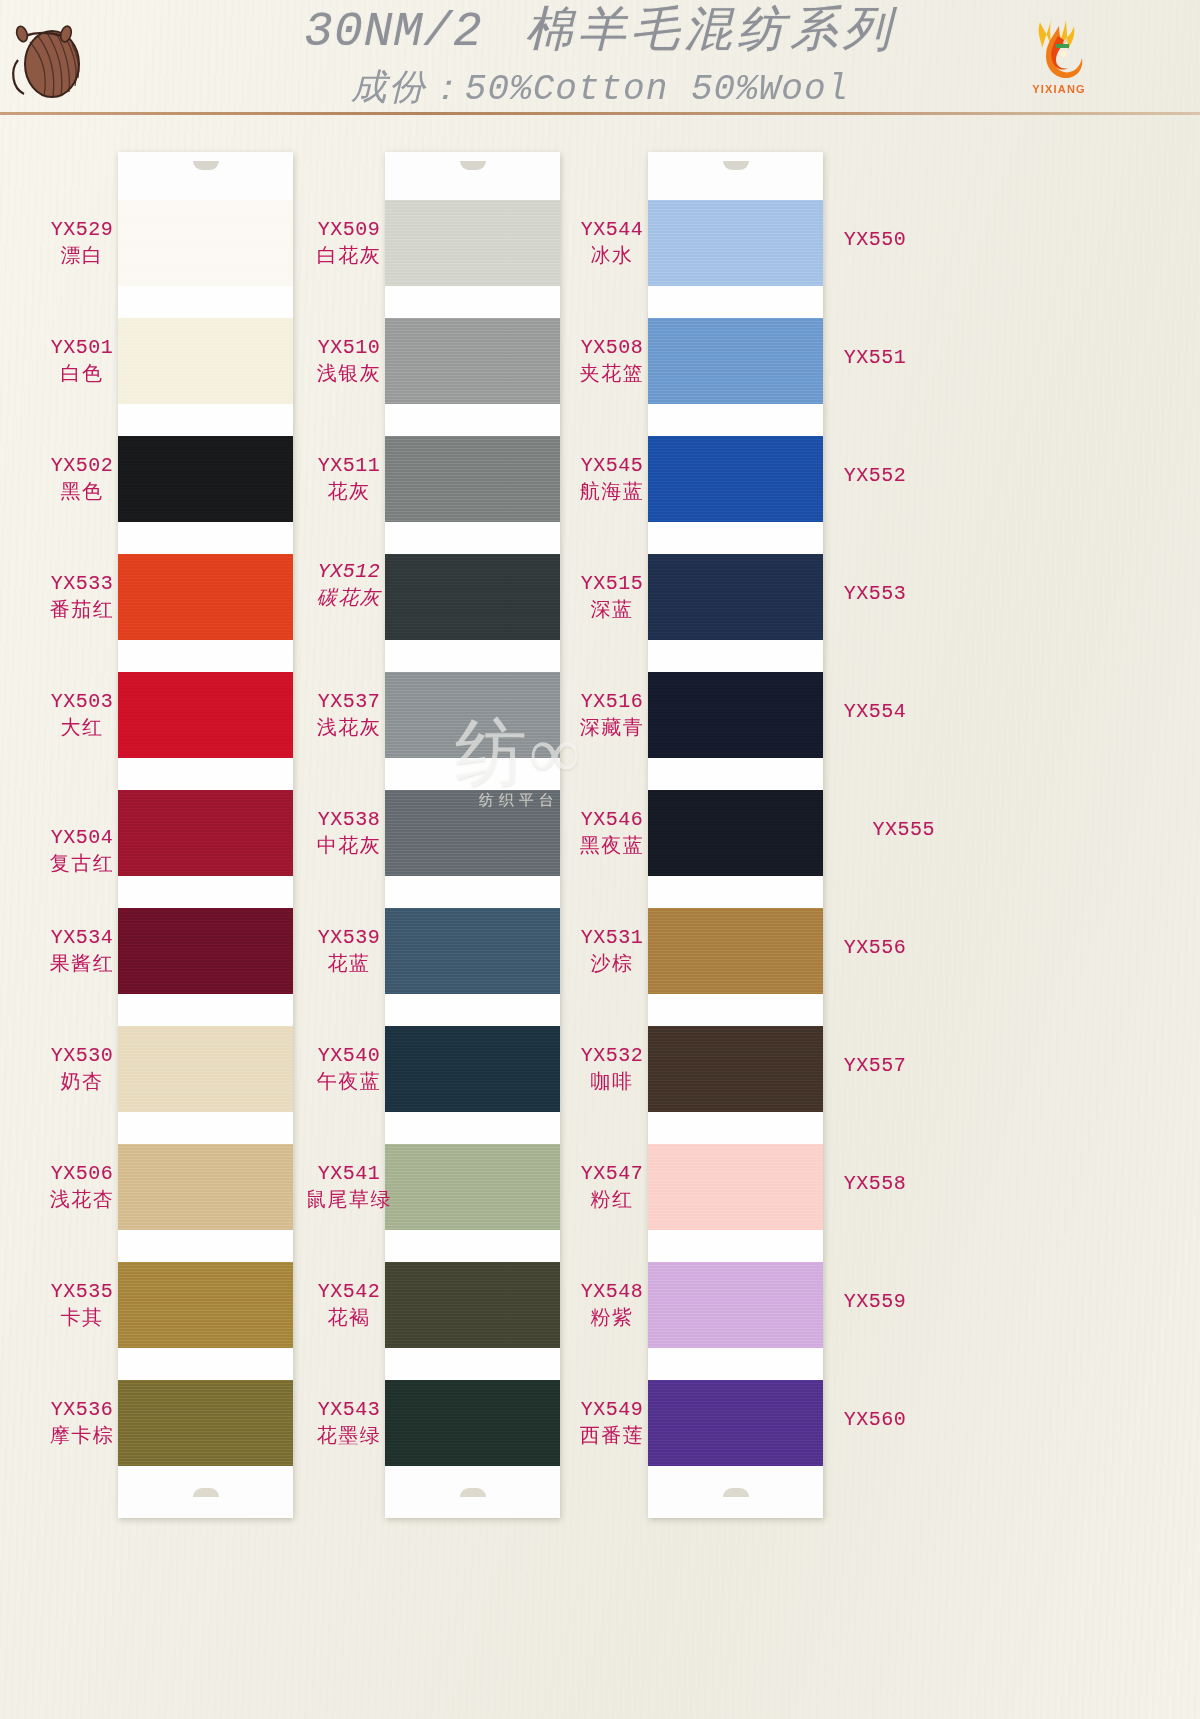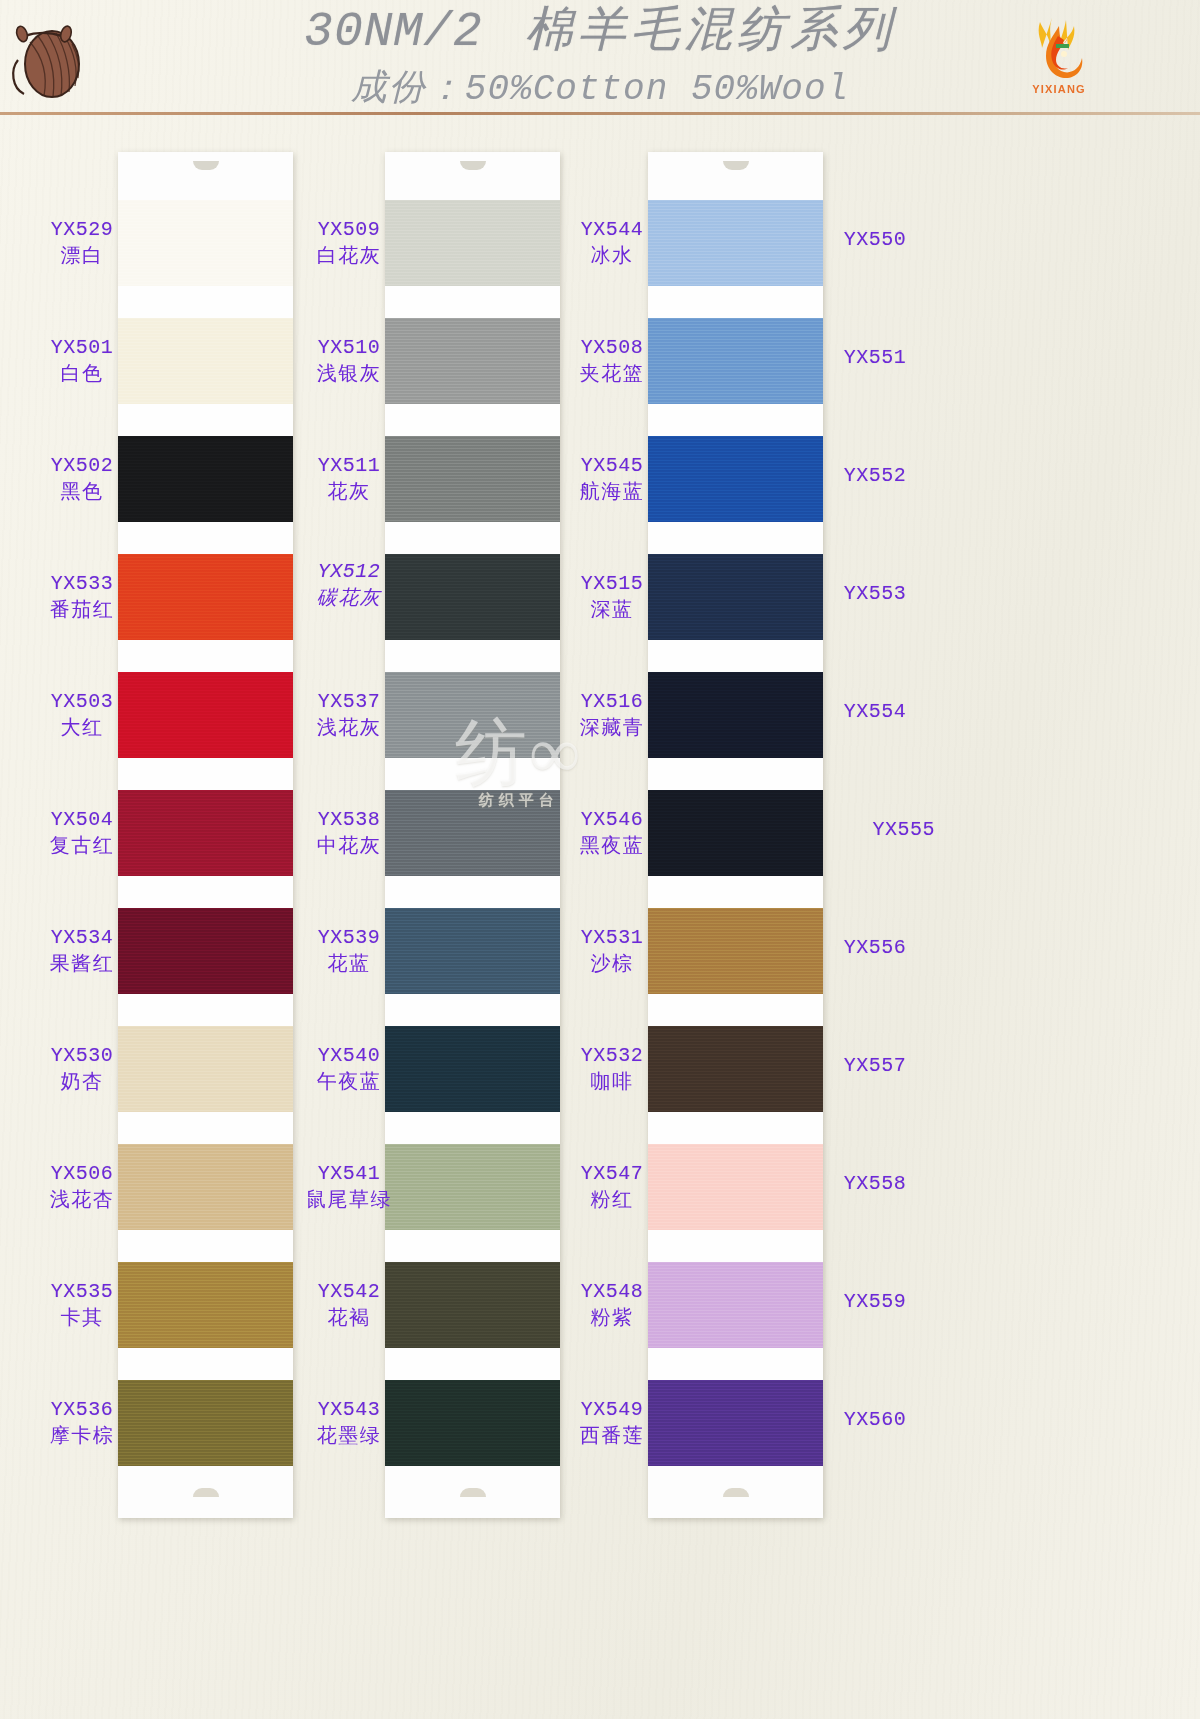--- a/index.html
+++ b/index.html
@@ -86,21 +86,21 @@
       rgba(255,255,255,.16) 0px,
       rgba(255,255,255,.02) 1px,
       rgba(0,0,0,.10) 2px,
       rgba(255,255,255,.05) 3px);
     mix-blend-mode:overlay;
   }
   .gap{height:32px;background:#fefefe;}
 
   
   .label{
-    position:absolute;text-align:center;color:#6d28d9;
+    position:absolute;text-align:center;color:#be185d;
     line-height:1.28;width:120px;
   }
   .label .code{
     font-family:"Liberation Mono", monospace;
     font-size:20px;letter-spacing:.5px;display:block;
     text-shadow:0 0 1px rgba(144,147,154,.4);
   }
   .label .cn{
     font-size:20px;letter-spacing:1.5px;display:block;
     font-family:"Liberation Serif", serif;
@@ -110,21 +110,21 @@
   
   .watermark{
     position:absolute;left:455px;top:705px;
     font-size:72px;color:rgba(255,255,255,.55);
     font-family:"Liberation Serif", serif;
     letter-spacing:2px;pointer-events:none;
     text-shadow:0 1px 2px rgba(160,155,140,.25);
   }
   .watermark .sub{
     display:block;font-size:15px;letter-spacing:5px;margin-top:-10px;
-    text-align:center;color:rgba(235,232,222,.75);font-weight:bold;
+    text-align:center;color:rgba(235,232,222,.75);
   }
 </style>
 </head>
 <body>
 
 <div class="paper"></div>
 
 <div class="header">
 
   <div class="logo-left">
@@ -326,21 +326,21 @@
       <span class="cn">黑色</span>
     </div>
     <div class="label" style="left: 22px; top: 571px;">
       <span class="code">YX533</span>
       <span class="cn">番茄红</span>
     </div>
     <div class="label" style="left: 22px; top: 689px;">
       <span class="code">YX503</span>
       <span class="cn">大红</span>
     </div>
-    <div class="label" style="left: 22px; top: 807px;">
+    <div class="label" style="left: 22px; top: 825px;">
       <span class="code">YX504</span>
       <span class="cn">复古红</span>
     </div>
     <div class="label" style="left: 22px; top: 925px;">
       <span class="code">YX534</span>
       <span class="cn">果酱红</span>
     </div>
     <div class="label" style="left: 22px; top: 1043px;">
       <span class="code">YX530</span>
       <span class="cn">奶杏</span>

